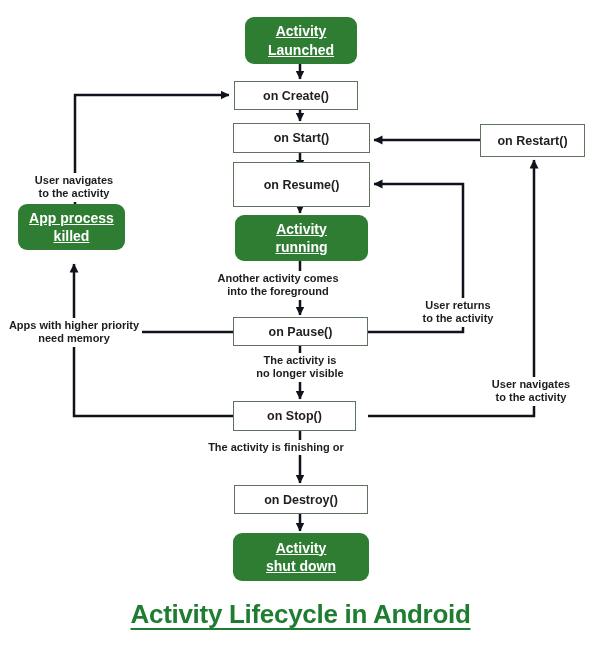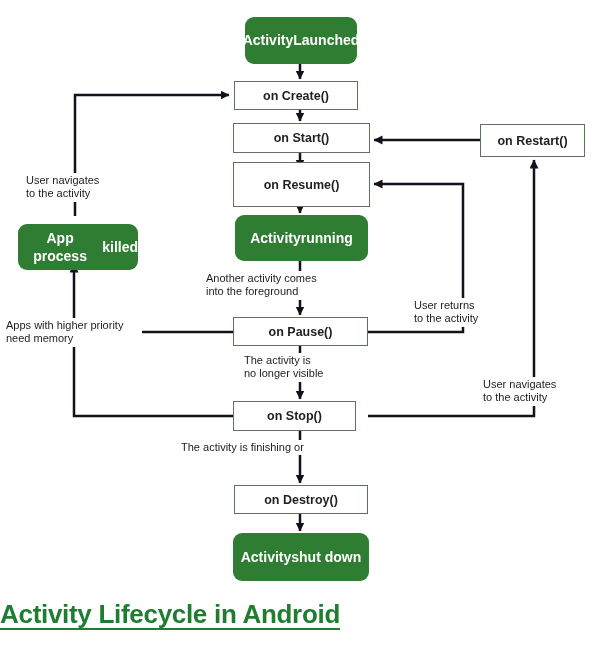--- a/index.html
+++ b/index.html
@@ -21,27 +21,28 @@
     z-index: 1;
   }
 
   .green-node {
     position: absolute;
     z-index: 2;
     background: #2e7d32;
     color: #ffffff;
     border-radius: 9px;
     display: flex;
-    flex-direction: row;
+    flex-direction: column;
     align-items: center;
     justify-content: center;
     font-size: 14px;
     font-weight: bold;
     line-height: 1.32;
     text-align: center;
+    text-decoration: underline;
   }
 
   .white-node {
     position: absolute;
     z-index: 2;
     background: #ffffff;
     border: 1.5px solid #5e725e;
     color: #1f1f1f;
     display: flex;
     align-items: center;
@@ -50,32 +51,34 @@
     font-weight: bold;
     text-align: center;
   }
 
   .flow-label {
     position: absolute;
     z-index: 3;
     background: #ffffff;
     color: #1d1d1d;
     font-size: 11px;
-    font-weight: 400;
+    font-weight: 700;
+    text-align: center;
     line-height: 1.22;
     padding: 1px 0;
   }
   .flow-label span { display: block; }
 
   #page-title-wrap {
     position: absolute;
     z-index: 2;
     left: 0;
     top: 599px;
     width: 601px;
+    text-align: center;
   }
   #page-title {
     display: inline-block;
     color: #1e7d31;
     font-size: 26px;
     font-weight: bold;
     letter-spacing: -0.3px;
     text-decoration: underline;
     text-decoration-thickness: 2px;
     text-underline-offset: 5px;
@@ -118,21 +121,21 @@
   <div class="green-node" style="left:235px;top:215px;width:133px;height:46px">
     <span>Activity</span>
     <span>running</span>
   </div>
 
   <div class="green-node" style="left:233px;top:533px;width:136px;height:48px">
     <span>Activity</span>
     <span>shut down</span>
   </div>
 
-  <div class="green-node" style="left:18px;top:224px;width:120px;height:46px">
+  <div class="green-node" style="left:18px;top:204px;width:107px;height:46px">
     <span>App process</span>
     <span>killed</span>
   </div>
 
   <div class="white-node" style="left:234px;top:81px;width:124px;height:29px">
     <span>on Create()</span>
   </div>
 
   <div class="white-node" style="left:233px;top:123px;width:137px;height:30px">
     <span>on Start()</span>

